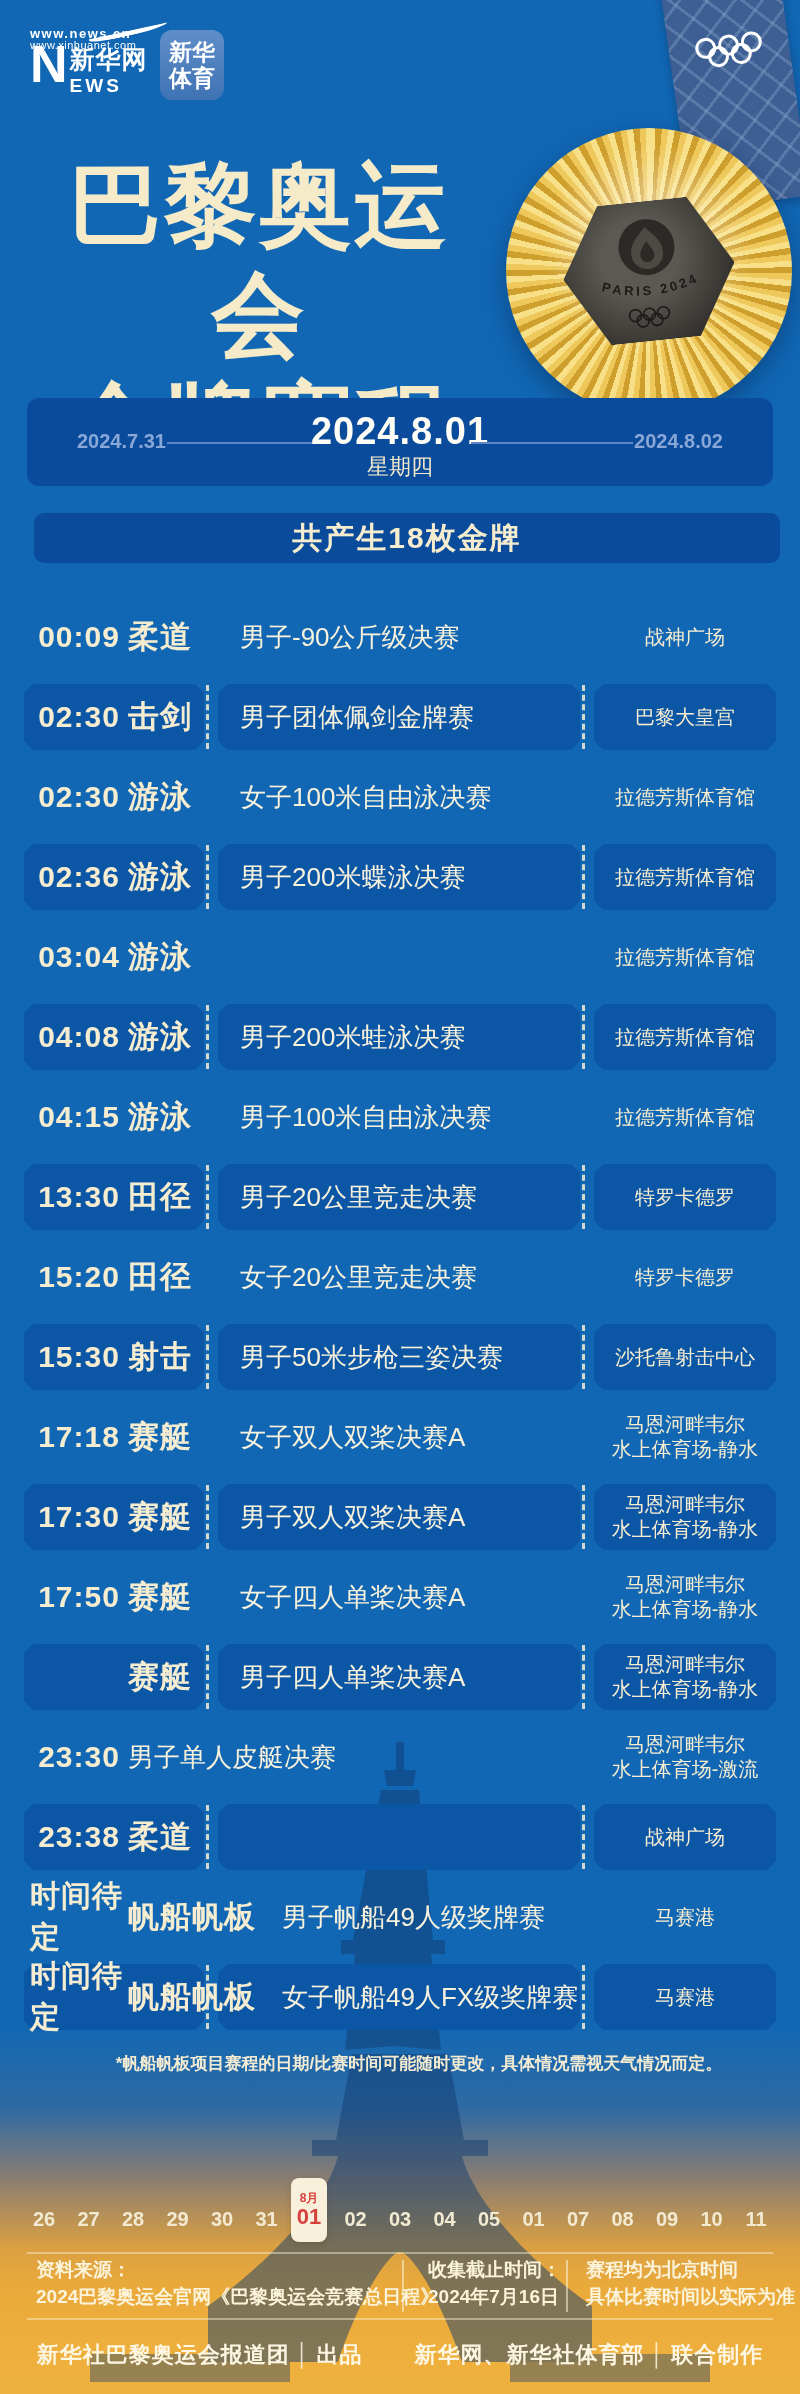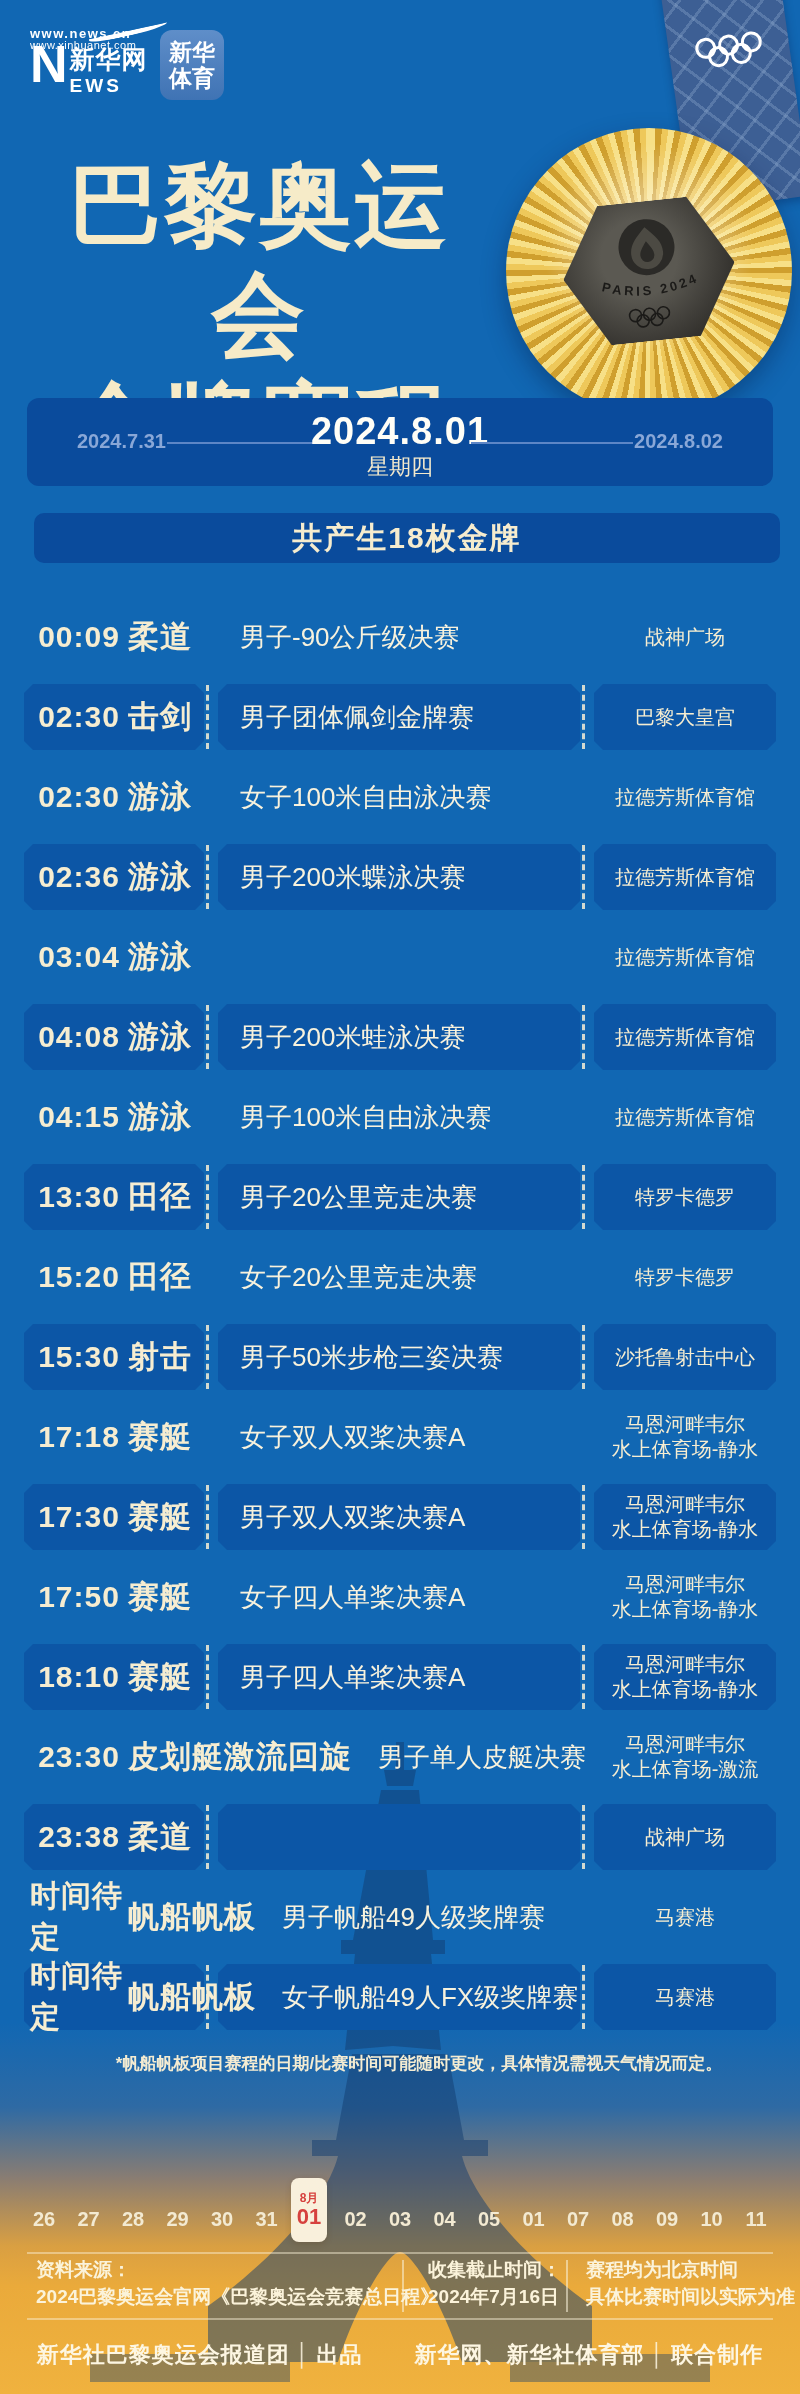--- a/index.html
+++ b/index.html
@@ -324,32 +324,30 @@
         </div>
         <div class="v">马恩河畔韦尔
 水上体育场-静水</div>
       </div>
       <div class="row" style="top: 1040px;">
         <div class="seg s1"></div>
         <div class="seg s2"></div>
         <div class="seg s3"></div>
         <div class="dash d1"></div>
         <div class="dash d2"></div>
-        <div class="t">18:10</div>
         <div class="se">
           <span class="s">赛艇</span>
           <span class="e">男子四人单桨决赛A</span>
         </div>
         <div class="v">马恩河畔韦尔
 水上体育场-静水</div>
       </div>
       <div class="row" style="top: 1120px;">
         <div class="t">23:30</div>
         <div class="se">
-          <span class="s">皮划艇激流回旋</span>
           <span class="e">男子单人皮艇决赛</span>
         </div>
         <div class="v">马恩河畔韦尔
 水上体育场-激流</div>
       </div>
       <div class="row" style="top: 1200px;">
         <div class="seg s1"></div>
         <div class="seg s2"></div>
         <div class="seg s3"></div>
         <div class="dash d1"></div>

